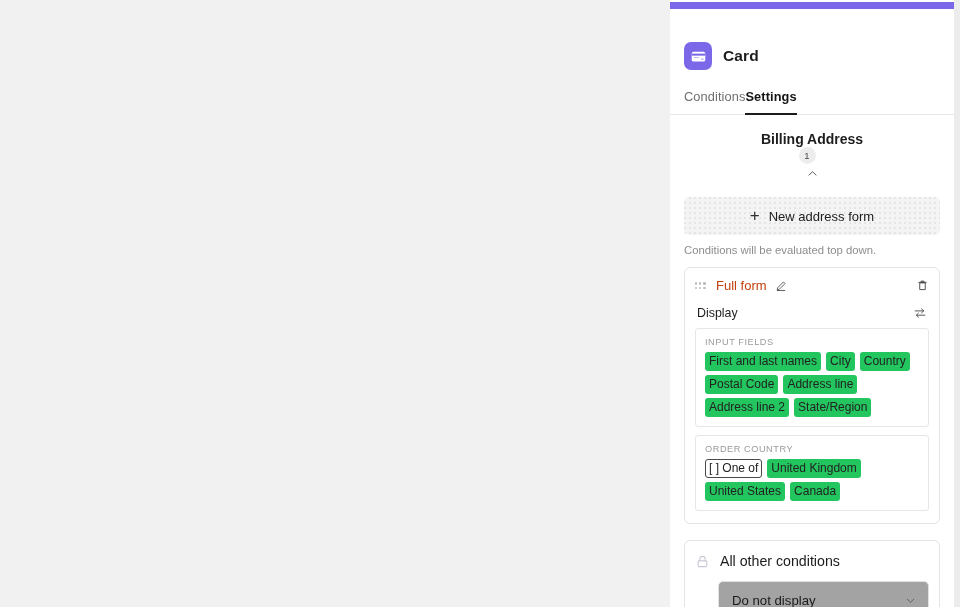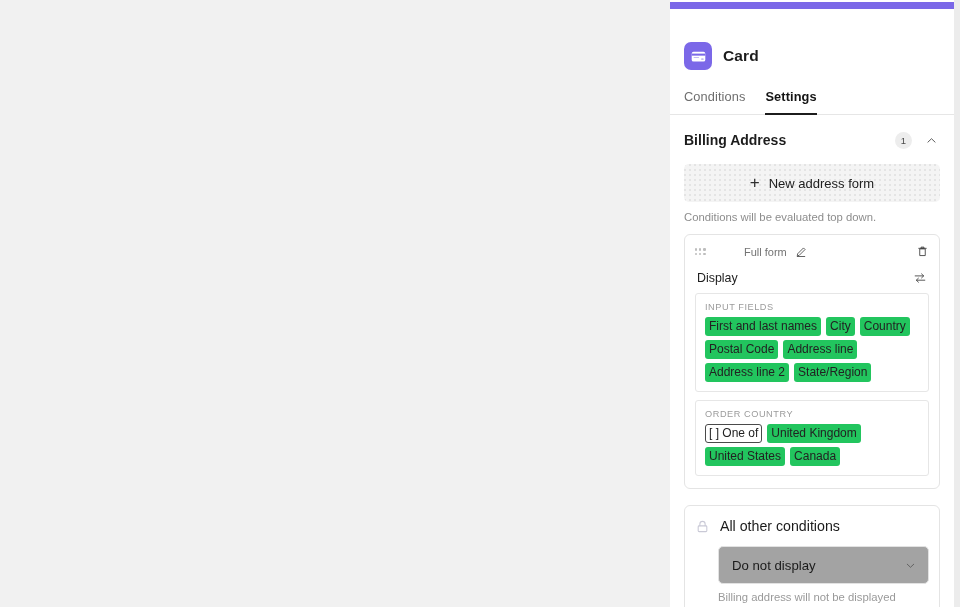--- a/index.html
+++ b/index.html
@@ -92,21 +92,20 @@
     font-weight: bold;
     color: #1c1c1c;
     letter-spacing: 0.1px;
   }
 
   
   .tabs {
     margin-top: 19px;
     padding: 0 14px;
     display: flex;
-    gap: 20px;
     border-bottom: 1px solid #e6e6e6;
   }
   .tab {
     font-size: 12.8px;
     color: #6e6e6e;
     padding: 0 0 9px 0;
     cursor: pointer;
     border-bottom: 2px solid transparent;
     margin-bottom: -1px;
     letter-spacing: 0.1px;
@@ -115,20 +114,21 @@
     color: #141414;
     font-weight: bold;
     border-bottom-color: #1c1c1c;
   }
 
   
   .section-head {
     padding: 16px 14px 0 14px;
     display: flex;
     align-items: center;
+    flex-direction: column;
   }
   .section-title {
     font-size: 14px;
     font-weight: bold;
     color: #1d1d1d;
     flex: 1 1 auto;
   }
   .count-badge {
     width: 17px; height: 17px;
     border-radius: 50%;
@@ -203,23 +203,22 @@
     flex: 0 0 auto;
     padding-right: 2px;
   }
   .drag-handle i {
     display: block;
     width: 2.2px; height: 2.2px;
     background: #bdbdbd;
     border-radius: 50%;
   }
   .cond-name {
-    font-size: 11px;
-    color: #737373;
-    margin-left: 28px;
+    font-size: 13px;
+    color: #c2410c;
   }
   .icon-btn {
     display: inline-flex;
     align-items: center;
     justify-content: center;
     cursor: pointer;
     flex: 0 0 auto;
   }
   .spacer { flex: 1 1 auto; }
 

